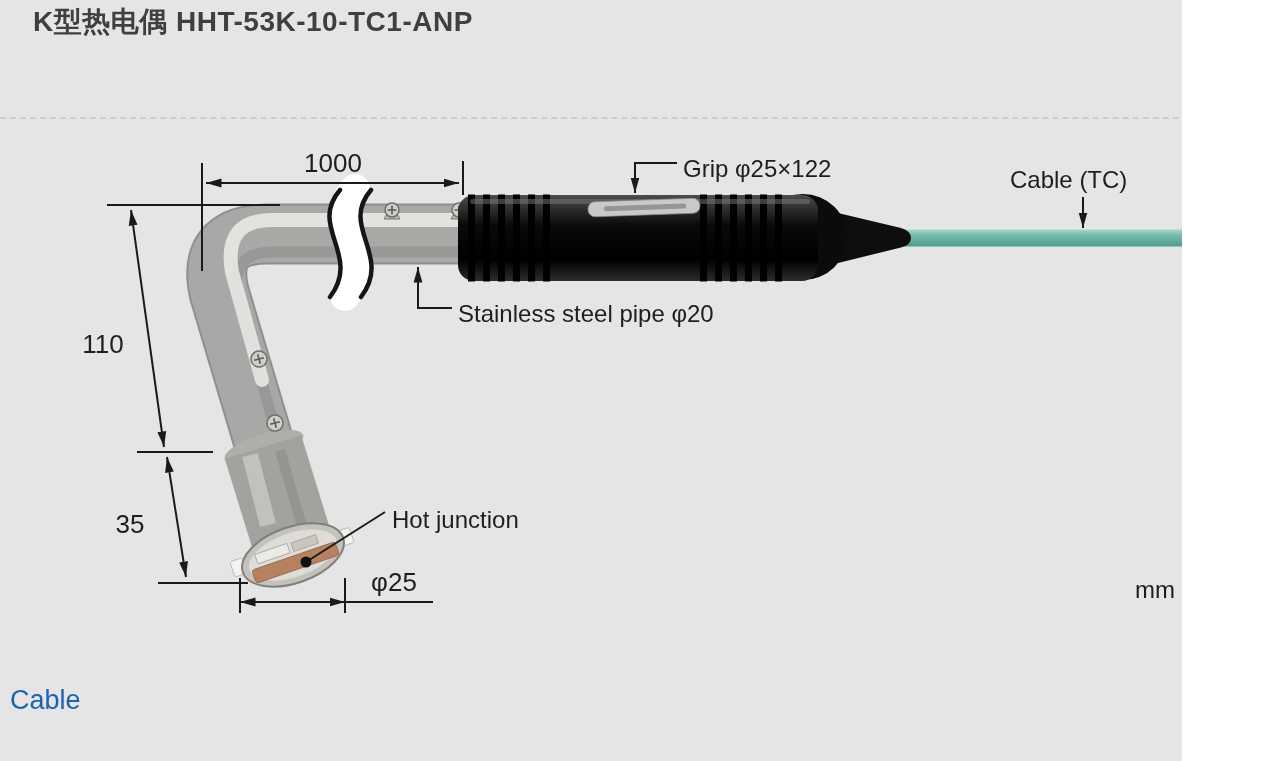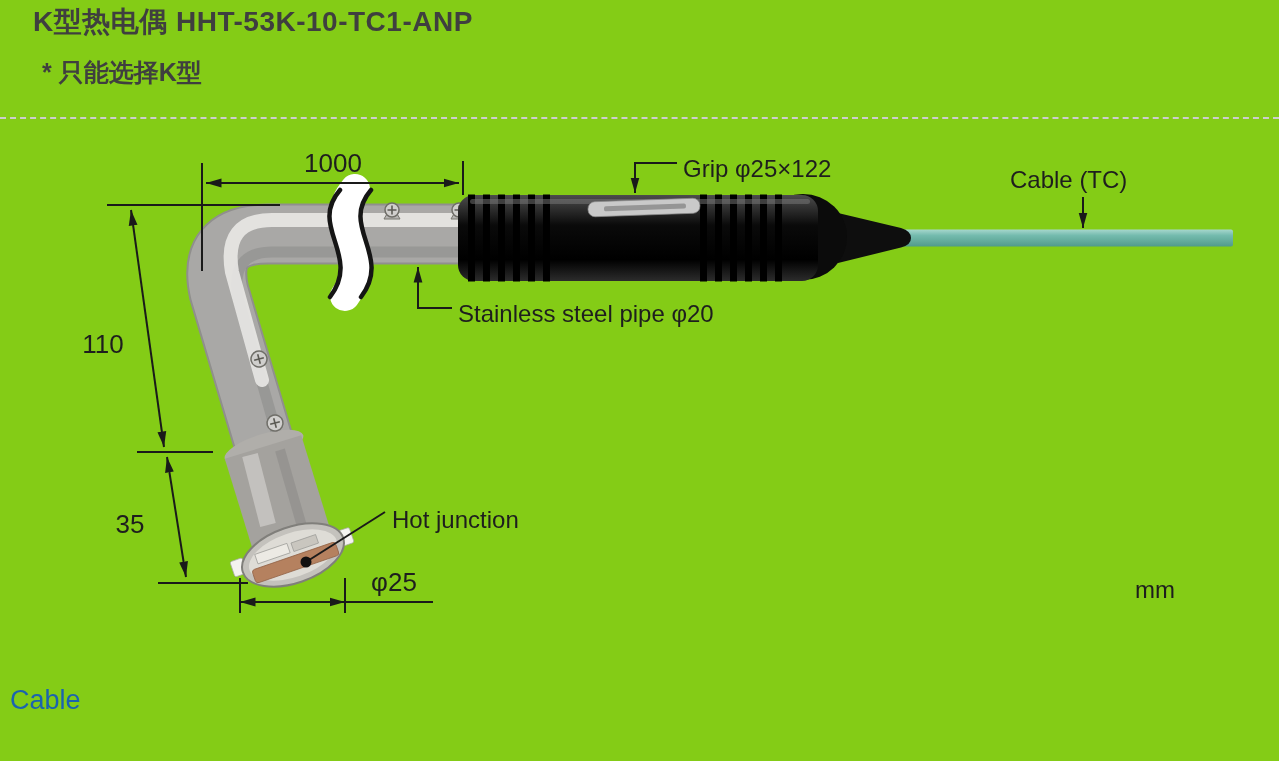--- a/index.html
+++ b/index.html
@@ -1,37 +1,36 @@
 <!DOCTYPE html>
 <html><head>
 <meta charset="utf-8">
 <style>
   html,body{margin:0;padding:0;background:#ffffff;}
-  .page{position:relative;width:1279px;height:761px;background:#84cc16;overflow:hidden;
+  .page{position:relative;width:1182px;height:761px;background:#e5e5e5;overflow:hidden;
         font-family:"Liberation Sans","DejaVu Sans",sans-serif;text-align:right;}
   .page-title{position:absolute;left:33px;top:3px;font-size:28px;font-weight:bold;
               color:#3f3f3f;letter-spacing:0.5px;white-space:nowrap;}
   .page-note{position:absolute;left:42px;top:56px;font-size:25px;font-weight:bold;
              color:#3f3f3f;white-space:nowrap;}
   .divider{position:absolute;left:0;top:117px;width:1279px;height:0;
            border-top:2px dashed #cdcdcd;}
   .diagram-svg{position:absolute;left:0;top:0;}
   .back-link{position:absolute;left:10px;top:685px;font-size:27px;color:#1b63b0;
              text-decoration:none;cursor:pointer;}
   svg text{font-family:"Liberation Sans","DejaVu Sans",sans-serif;fill:#1e1e1e;}
   .dimtxt{font-size:26px;}
   .lbltxt{font-size:24px;}
 </style>
 </head>
 <body>
 
 <div class="page">
 
   <div class="page-title">K型热电偶 HHT-53K-10-TC1-ANP</div>
-  <div class="page-note">* 只能选择K型</div>
   <div class="divider"></div>
 
   <svg class="diagram-svg" width="1279" height="761" viewBox="0 0 1279 761">
     <defs>
       <marker id="arw" markerUnits="userSpaceOnUse" markerWidth="17" markerHeight="12" refX="15.5" refY="5" orient="auto-start-reverse">
         <path d="M0,0.6 L15.5,5 L0,9.4 Z" fill="#1a1a1a"></path>
       </marker>
       <linearGradient id="cableGrad" x1="0" y1="0" x2="0" y2="1">
         <stop offset="0" stop-color="#a7d7cd"></stop>
         <stop offset="0.35" stop-color="#74bbae"></stop>

